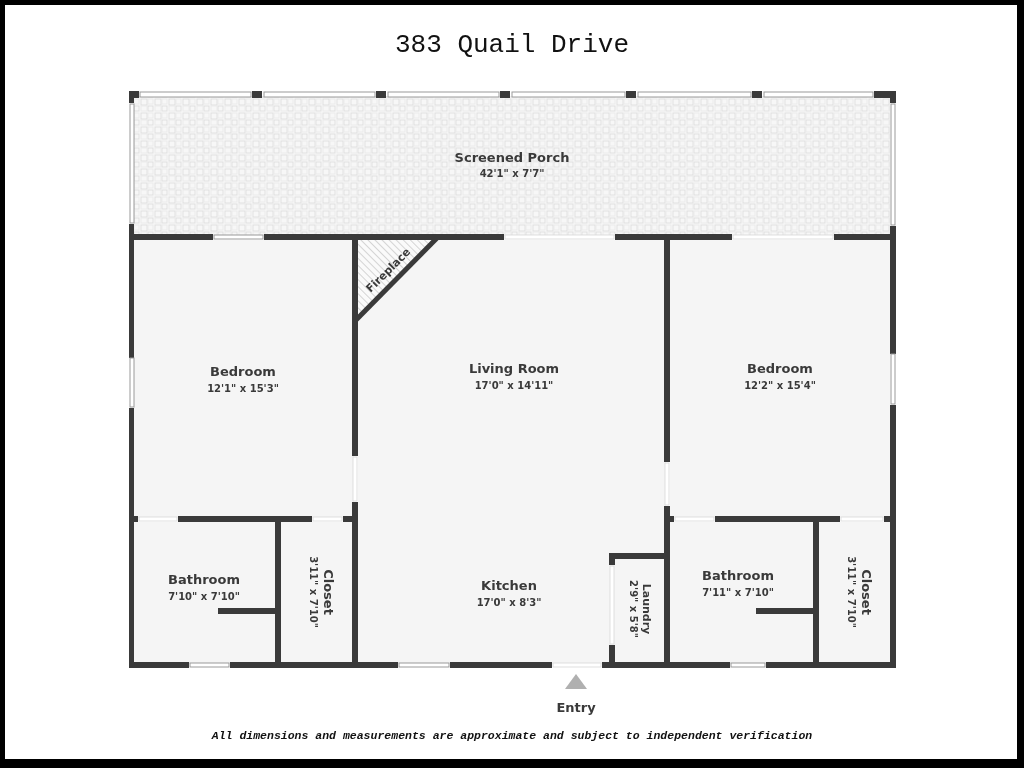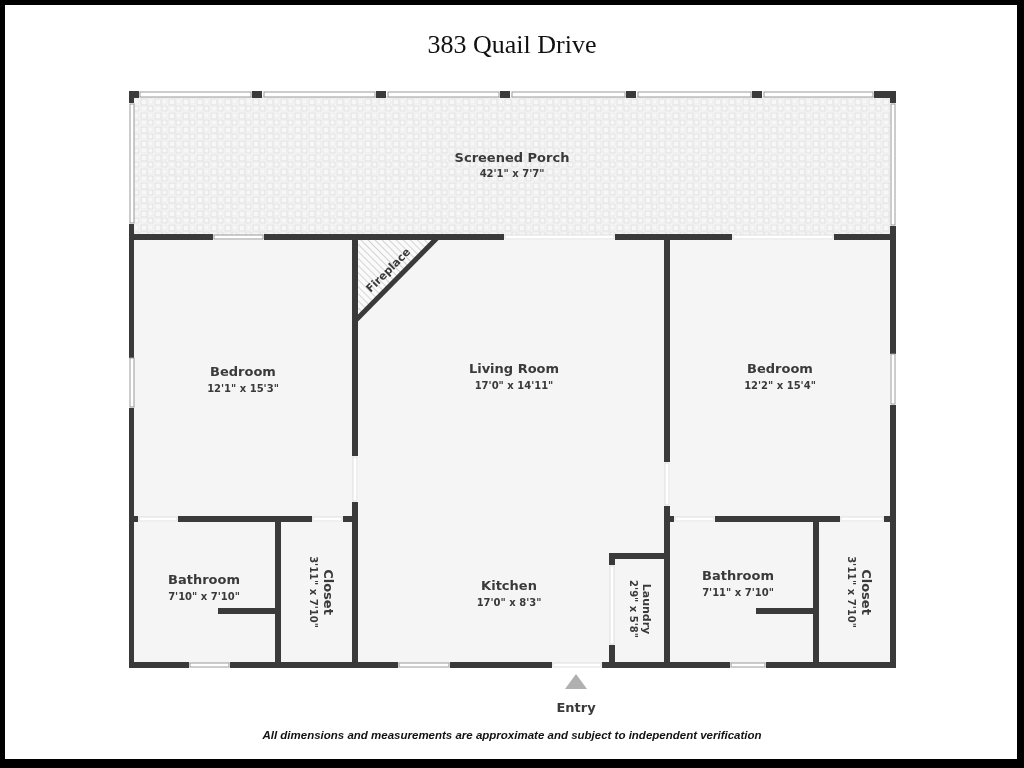--- a/index.html
+++ b/index.html
@@ -6,28 +6,28 @@
     body {
       width: 1024px; height: 768px; background: #000; position: relative; overflow: hidden;
       font-family: "DejaVu Sans", sans-serif;
     }
     .frame {
       position: absolute; left: 5px; top: 5px; width: 1012px; height: 754px;
       background: #ffffff;
     }
     .title {
       position: absolute; left: 0; top: 30px; width: 1024px; text-align: center;
-      font-family: Liberation Serif, serif; font-size: 26px; color: #111; letter-spacing: 0px;
+      font-family: Liberation Mono, monospace; font-size: 26px; color: #111; letter-spacing: 0px;
     }
     svg.plan { position: absolute; left: 0; top: 0; }
     .lbl { font-family: "DejaVu Sans", sans-serif; font-weight: bold; fill: #3a3a3a; }
     .dim { font-family: "DejaVu Sans", sans-serif; font-weight: bold; fill: #3a3a3a; }
     .footer {
       position: absolute; left: 0; top: 729px; width: 1024px; text-align: center;
-      font-family: Liberation Sans, sans-serif; font-style: italic; font-weight: bold;
+      font-family: Liberation Mono, monospace; font-style: italic; font-weight: bold;
       font-size: 11.5px; color: #111;
     }
   </style>
 </head>
 <body>
 
 <div class="frame"></div>
 <div class="title">383 Quail Drive</div>
 
 <svg class="plan" width="1024" height="768" viewBox="0 0 1024 768">

